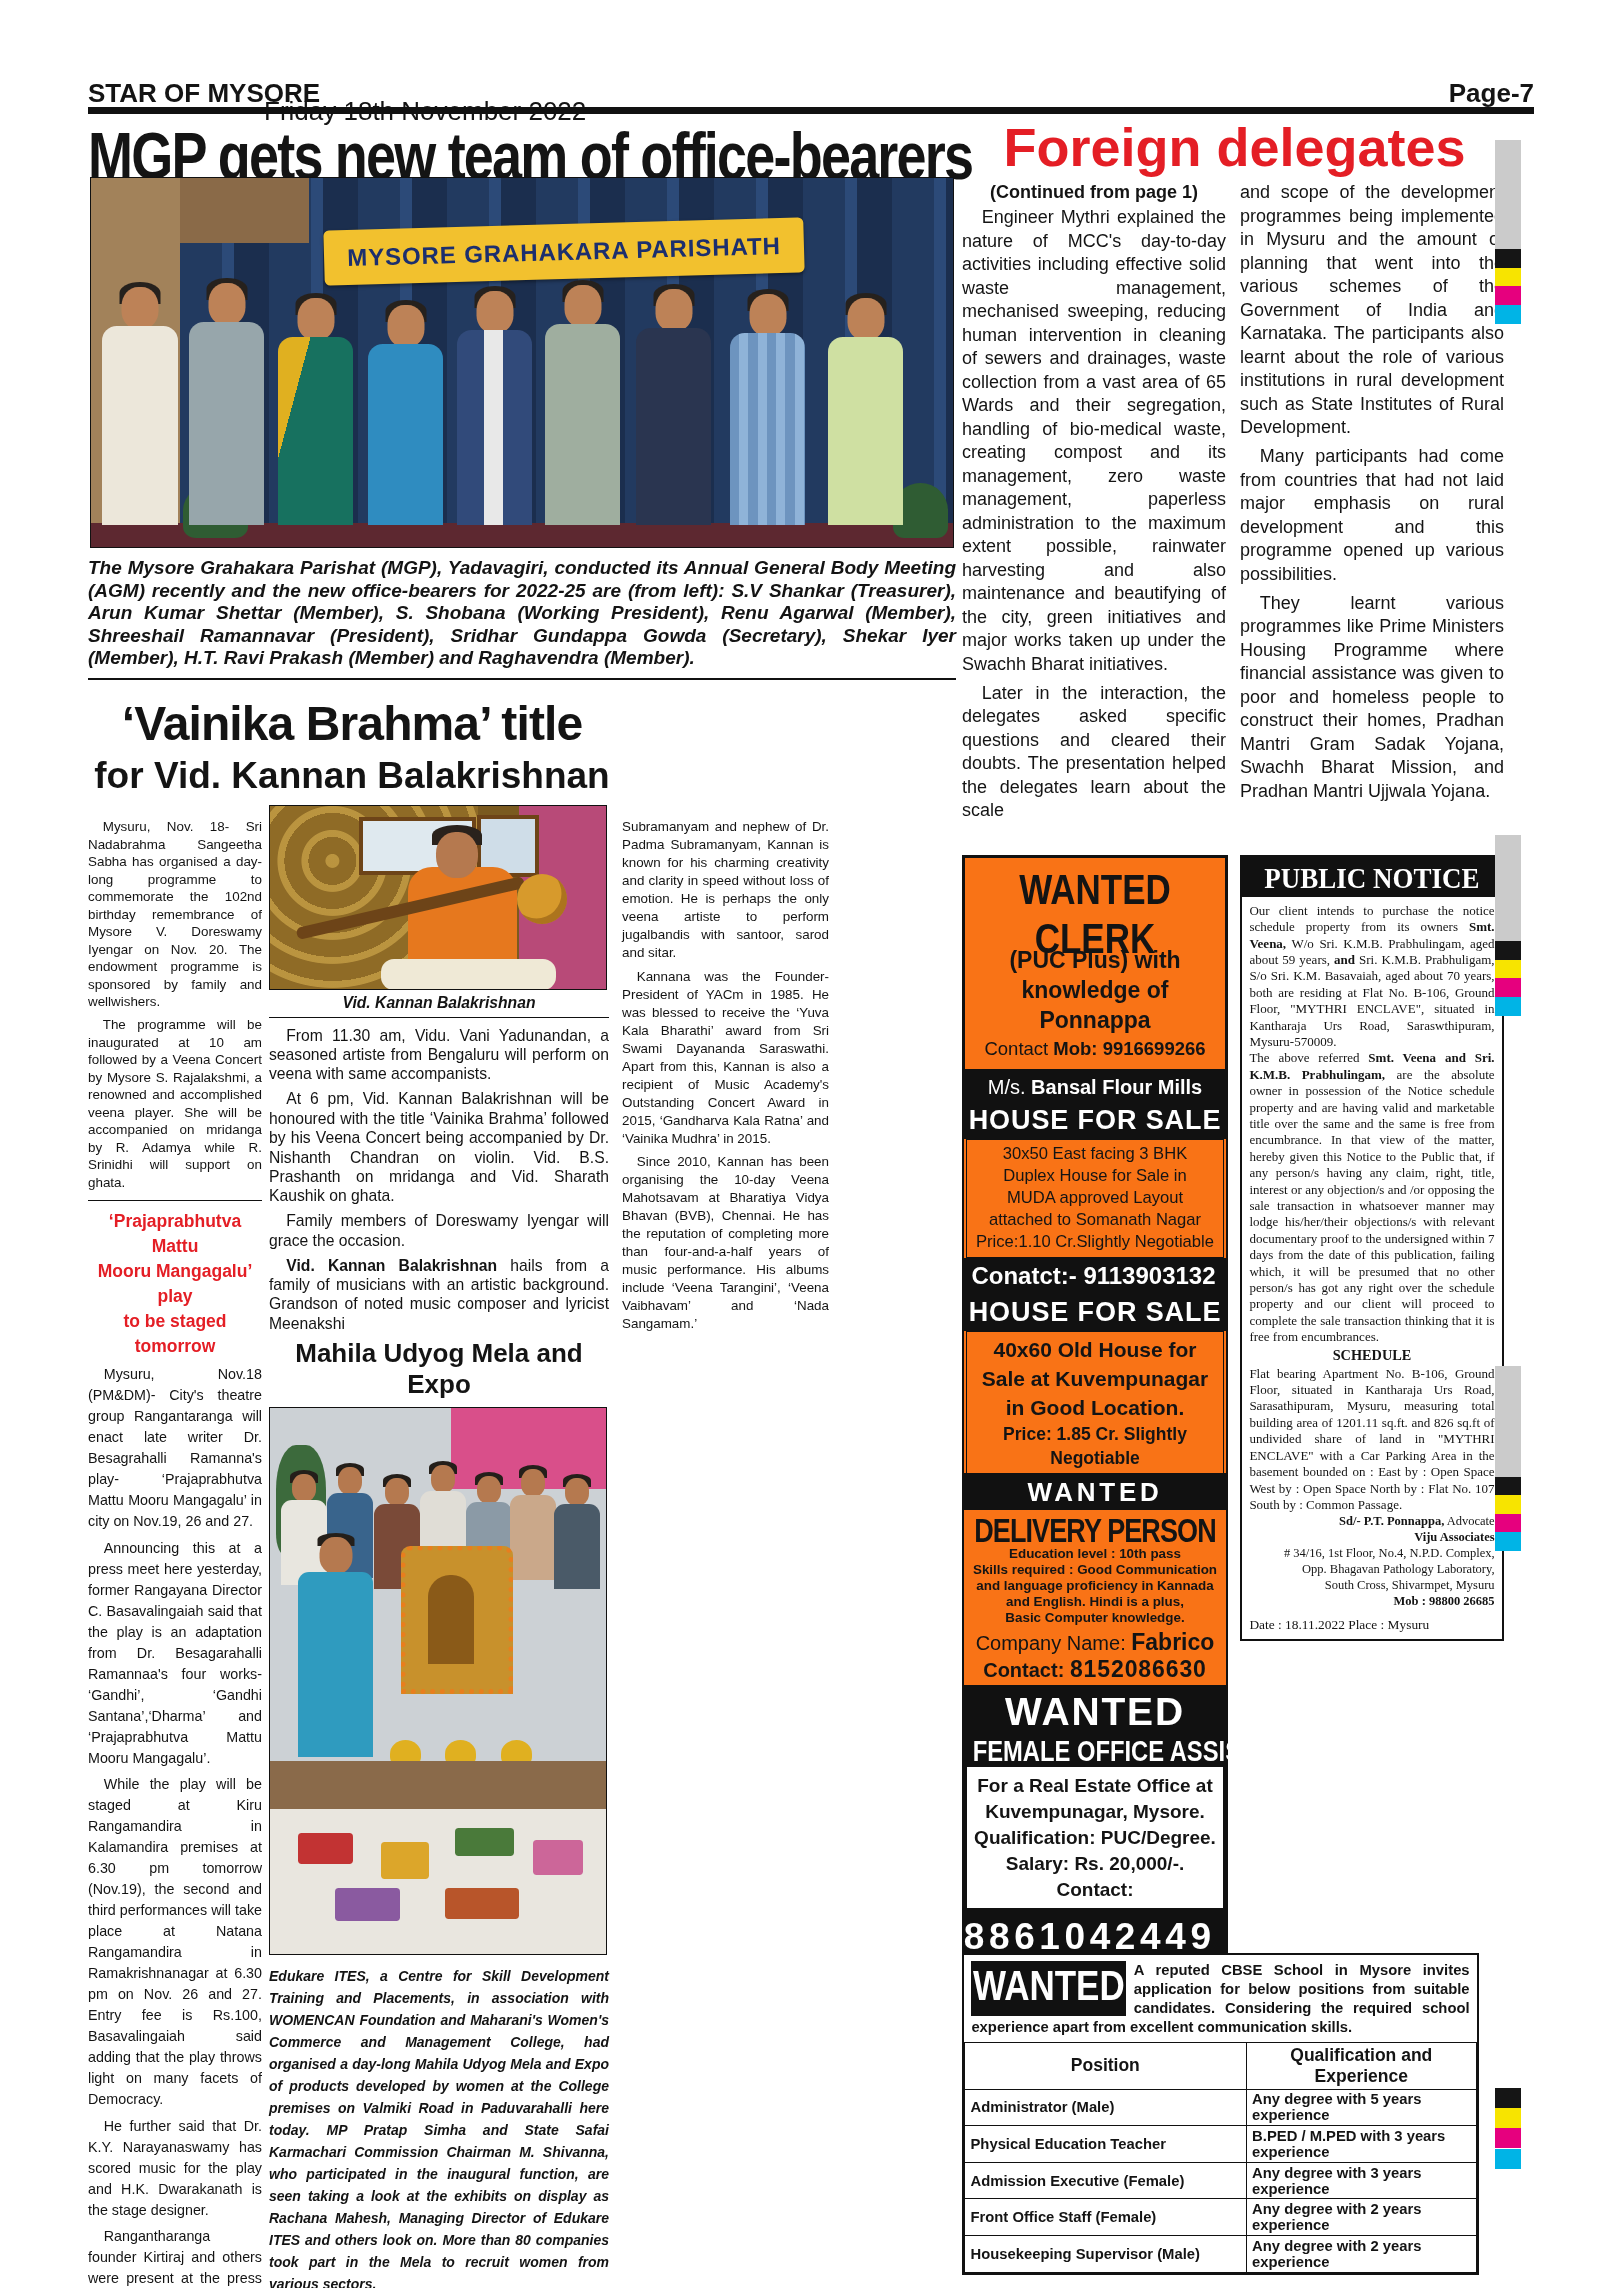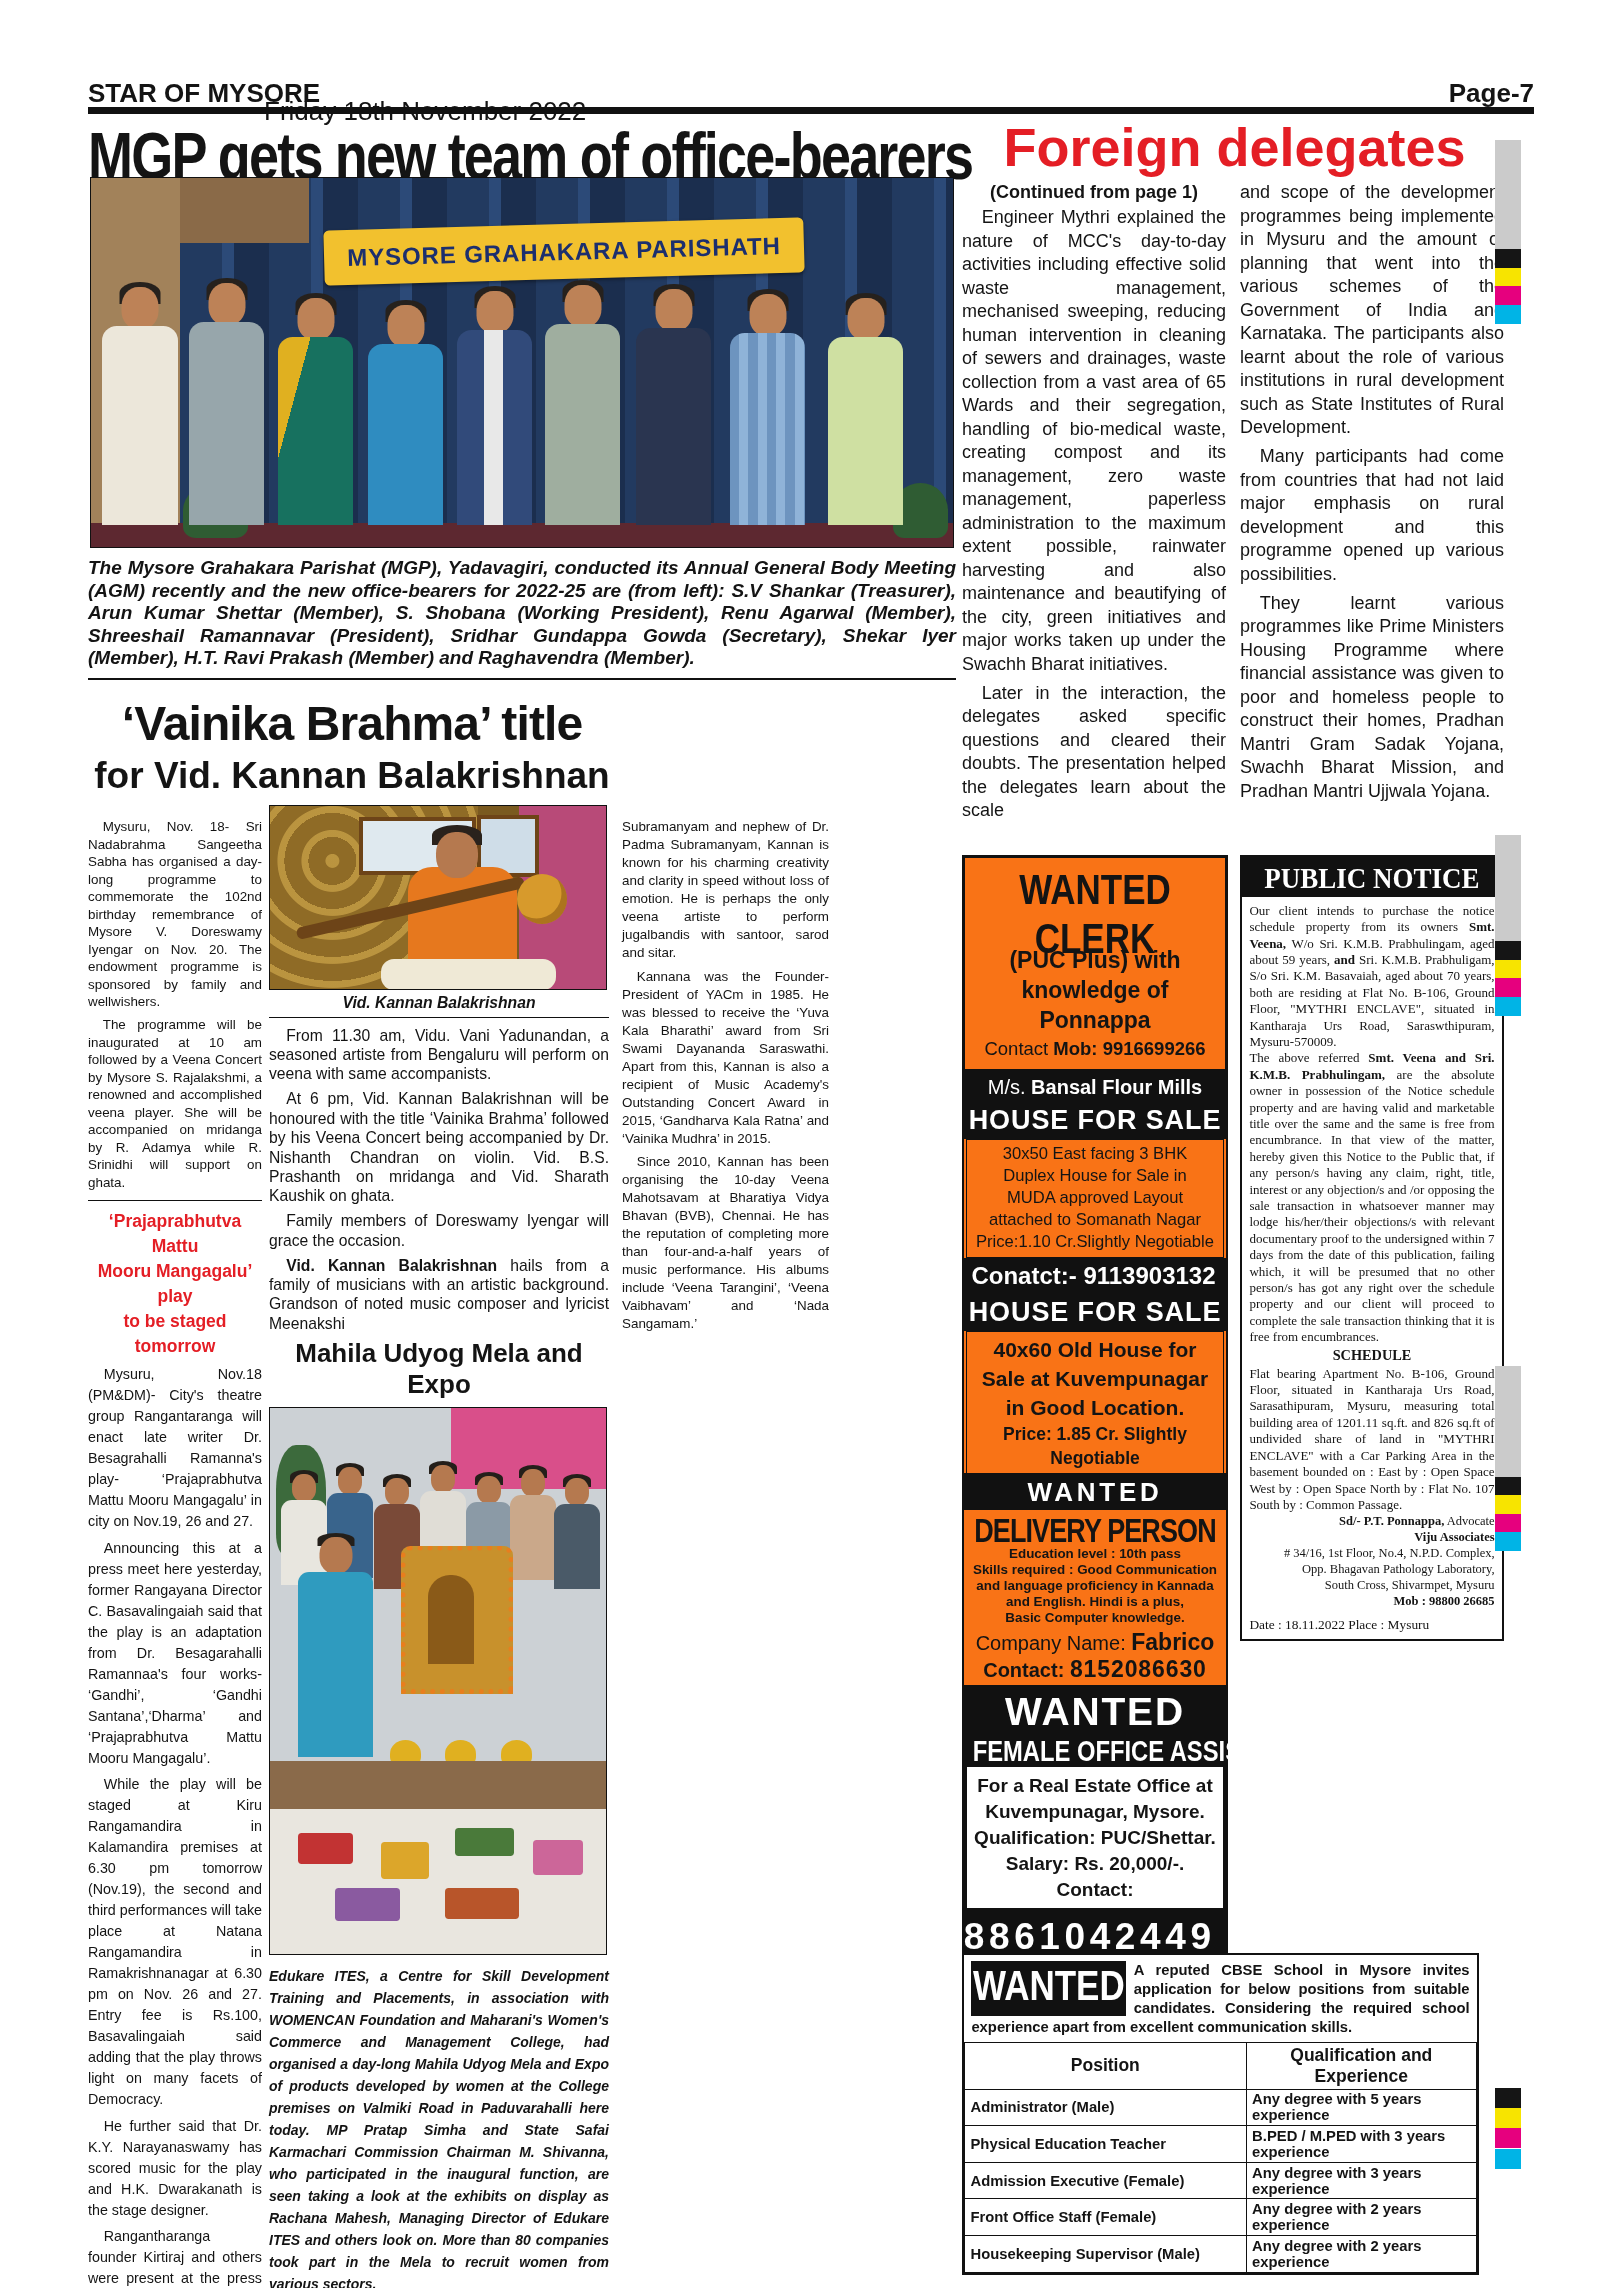--- a/index.html
+++ b/index.html
@@ -367,21 +367,21 @@
   <div id="del-company"><span>Company Name: </span><span class="b">Fabrico</span></div>
   <div id="del-contact"><span>Contact: </span><span class="b">8152086630</span></div>
 </div>
 
 <div class="ad" id="ad-asst">
   <div id="asst-wanted">WANTED</div>
   <div id="asst-title"><span class="cond" style="transform:scale(.95,1.18);">FEMALE OFFICE ASSISTANT</span></div>
   <div id="asst-box">
     <div>For a Real Estate Office at</div>
     <div>Kuvempunagar, Mysore.</div>
-    <div>Qualification: PUC/Shettar.</div>
+    <div>Qualification: PUC/Degree.</div>
     <div>Salary: Rs. 20,000/-. Contact:</div>
   </div>
   <div id="asst-phone">8861042449</div>
 </div>
 
 <div id="ad-school">
   <div id="school-head">
     <div id="school-wbox"><span class="cond">WANTED</span></div>
     <div id="school-intro">A reputed CBSE School in Mysore invites application for below positions from suitable candidates. Considering the required school experience apart from excellent communication skills.</div>
   </div>

